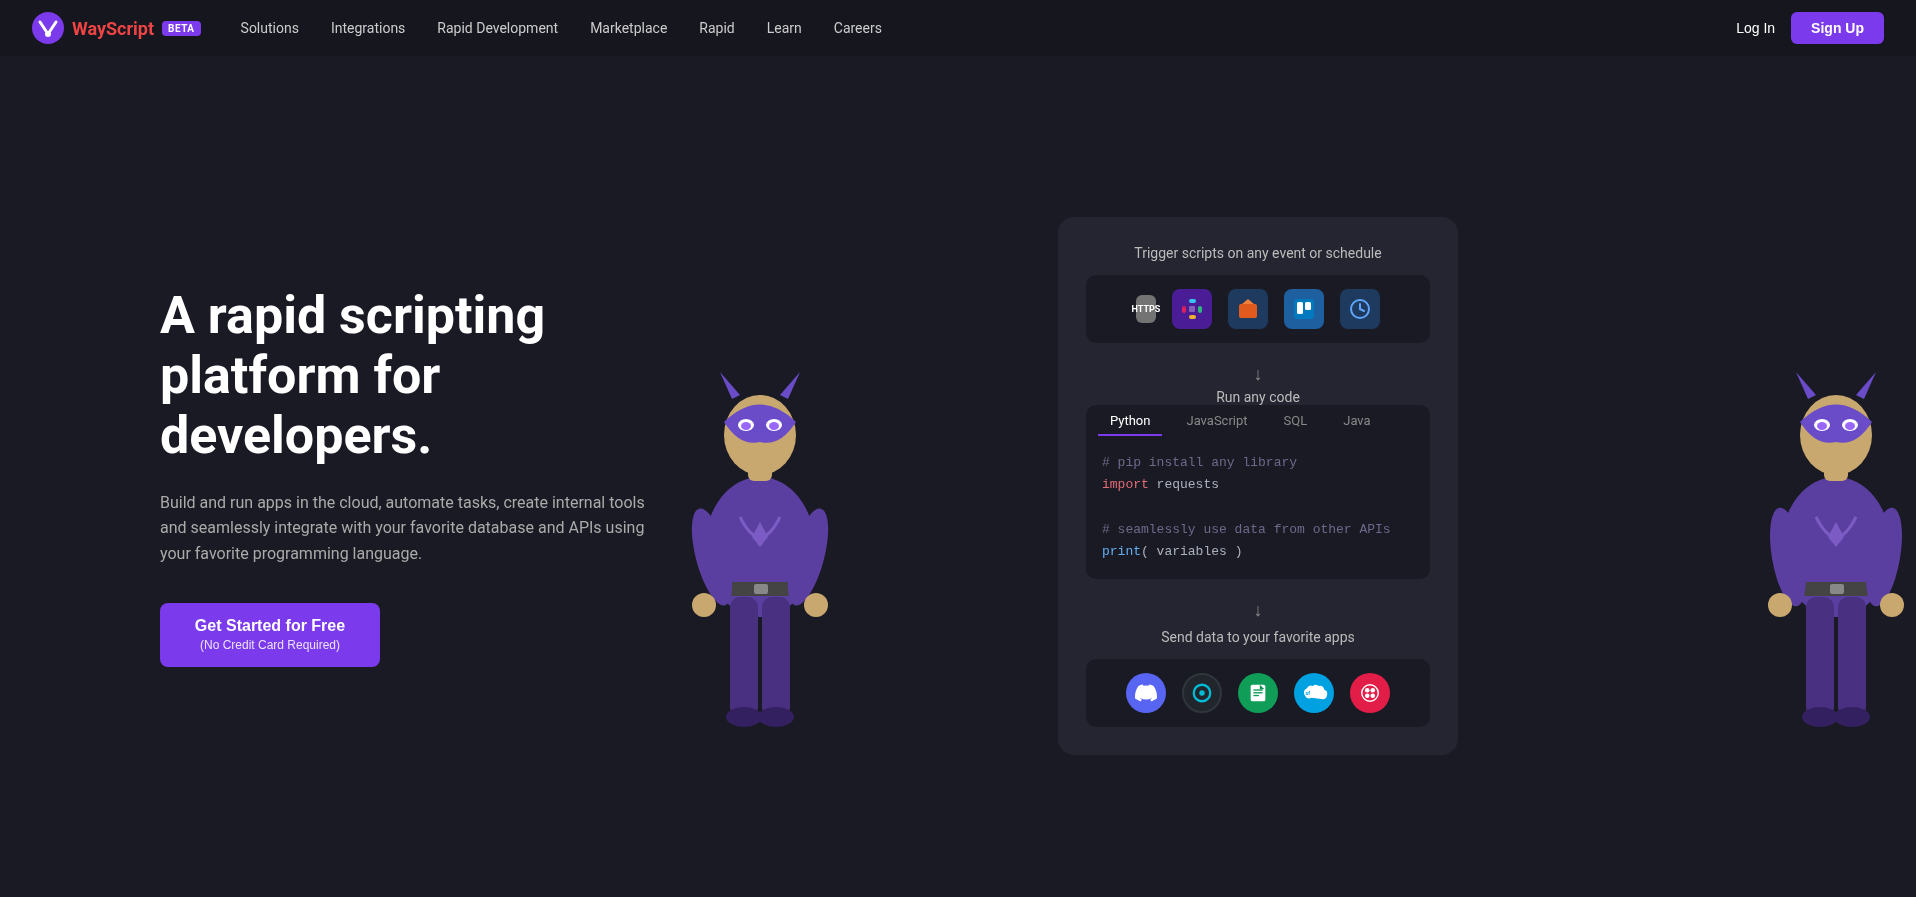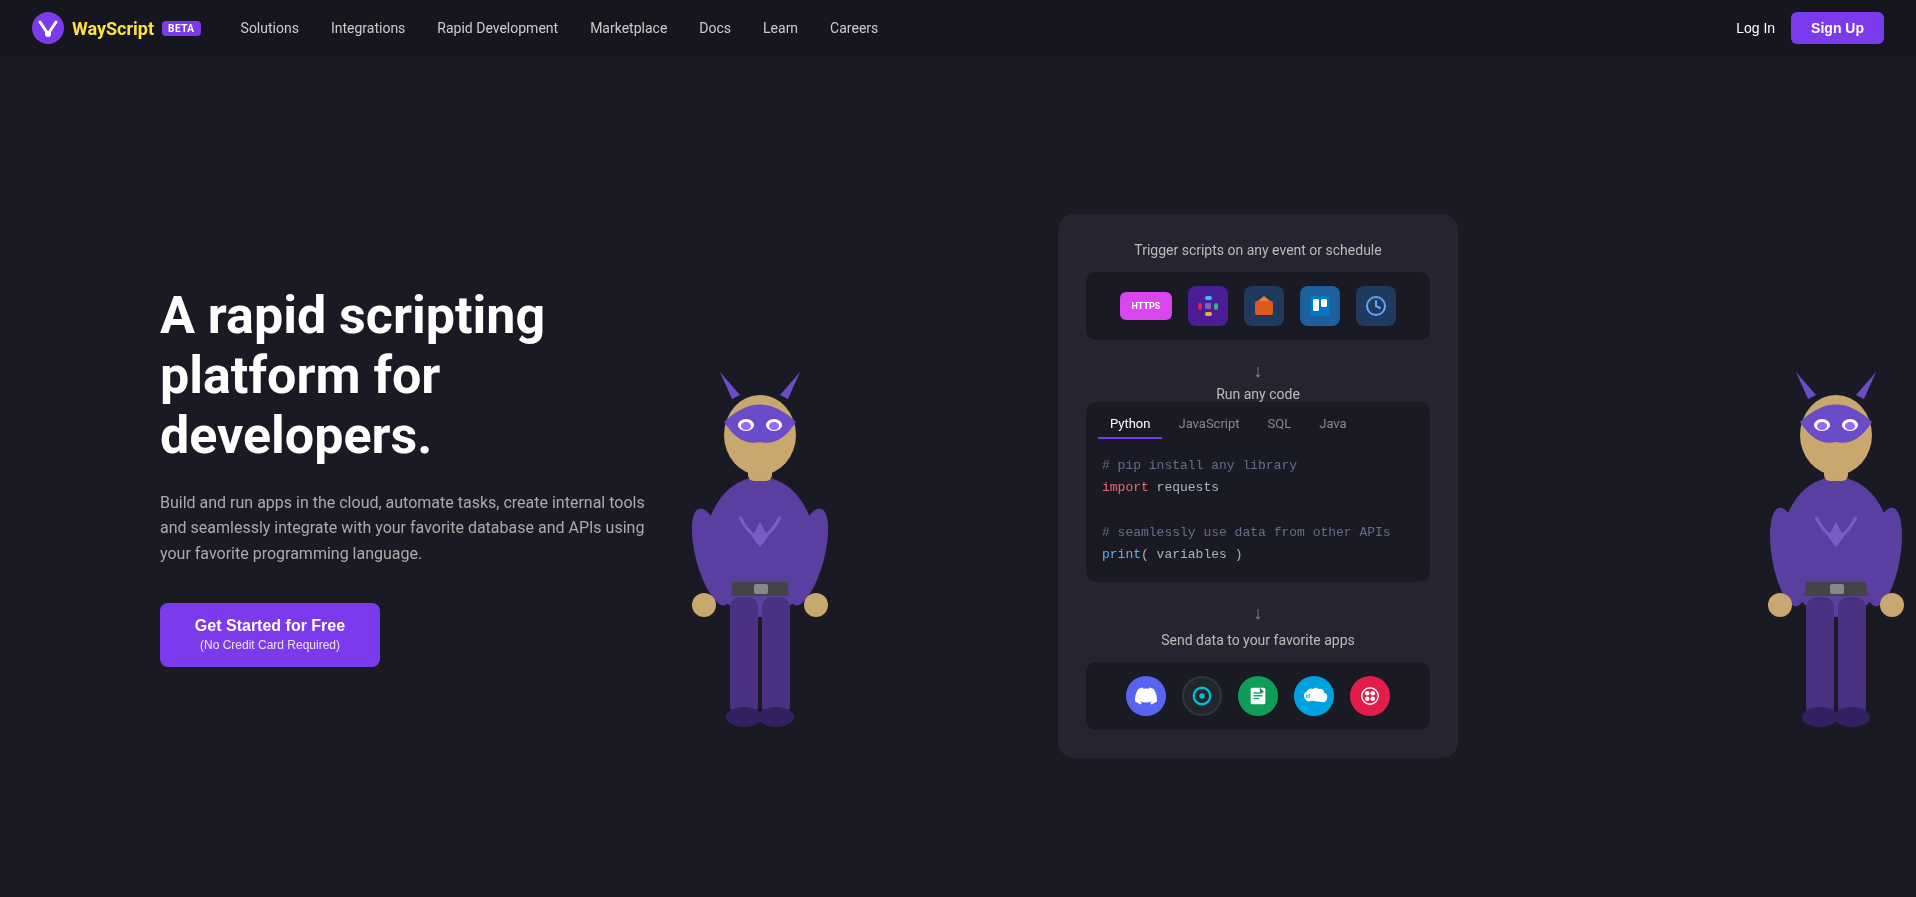--- a/index.html
+++ b/index.html
@@ -31,21 +31,21 @@
     }
 
     .nav-logo-icon {
       width: 32px;
       height: 32px;
     }
 
     .nav-logo-text {
       font-size: 18px;
       font-weight: 700;
-      color: #fde047;
+      color: #ef4444;
     }
 
     .nav-beta-badge {
       background: #7c3aed;
       color: #fff;
       font-size: 10px;
       font-weight: 700;
       padding: 2px 6px;
       border-radius: 4px;
       letter-spacing: 0.5px;
@@ -218,25 +218,25 @@
       font-size: 18px;
       margin: 4px 0;
     }
 
     .demo-code-section {
       margin-bottom: 20px;
     }
 
     .code-tabs {
       display: flex;
-      gap: 4px;
+      gap: 12px;
       margin-bottom: 0;
       background: #1a1a24;
       border-radius: 10px 10px 0 0;
-      padding: 8px 12px 0;
+      padding: 2px 12px 0;
       align-items: flex-end;
     }
 
     .code-tab {
       font-size: 13px;
       padding: 6px 12px;
       cursor: pointer;
       color: #888;
       border-bottom: 2px solid transparent;
     }
@@ -302,21 +302,21 @@
     </svg>
     <span class="nav-logo-text">WayScript</span>
     <span class="nav-beta-badge">BETA</span>
   </div>
 
   <div class="nav-links">
     <a class="nav-link">Solutions</a>
     <a class="nav-link">Integrations</a>
     <a class="nav-link">Rapid Development</a>
     <a class="nav-link">Marketplace</a>
-    <a class="nav-link">Docs</a>
+    <a class="nav-link">Rapid</a>
     <a class="nav-link">Learn</a>
     <a class="nav-link">Careers</a>
   </div>
 
   <div class="nav-actions">
     <button class="btn-login">Log In</button>
     <button class="btn-signup">Sign Up</button>
   </div>
 </nav>
 
@@ -371,21 +371,21 @@
 
         <polygon points="100,195 108,210 100,220 92,210" fill="#7c5cc4"></polygon>
       </svg>
     </div>
 
     <div class="demo-card">
 
       <p class="demo-section-label">Trigger scripts on any event or schedule</p>
       <div class="demo-trigger-bar">
 
-        <div class="trigger-icon" style="background:#d946ef; border-radius:6px; width:52px;height:28px; font-size:9px; font-weight:700; color:white; display:flex;align-items:center;justify-content:center;">HTTPS</div>
+        <div class="trigger-icon" style="background:#737373; border-radius:6px; width:20px;height:28px; font-size:9px; font-weight:700; color:white; display:flex;align-items:center;justify-content:center;">HTTPS</div>
 
         <div class="trigger-icon" style="background:#4a1d96; border-radius:8px; width:40px;height:40px; font-size:22px; display:flex;align-items:center;justify-content:center;">
           <svg width="24" height="24" viewBox="0 0 24 24" fill="none">
             <rect x="2" y="9" width="4" height="7" rx="2" fill="#e01e5a"></rect>
             <rect x="9" y="2" width="7" height="4" rx="2" fill="#36c5f0"></rect>
             <rect x="18" y="9" width="4" height="7" rx="2" fill="#2eb67d"></rect>
             <rect x="9" y="18" width="7" height="4" rx="2" fill="#ecb22e"></rect>
             <rect x="9" y="9" width="6" height="6" rx="1" fill="white" opacity="0.3"></rect>
           </svg>
         </div>

